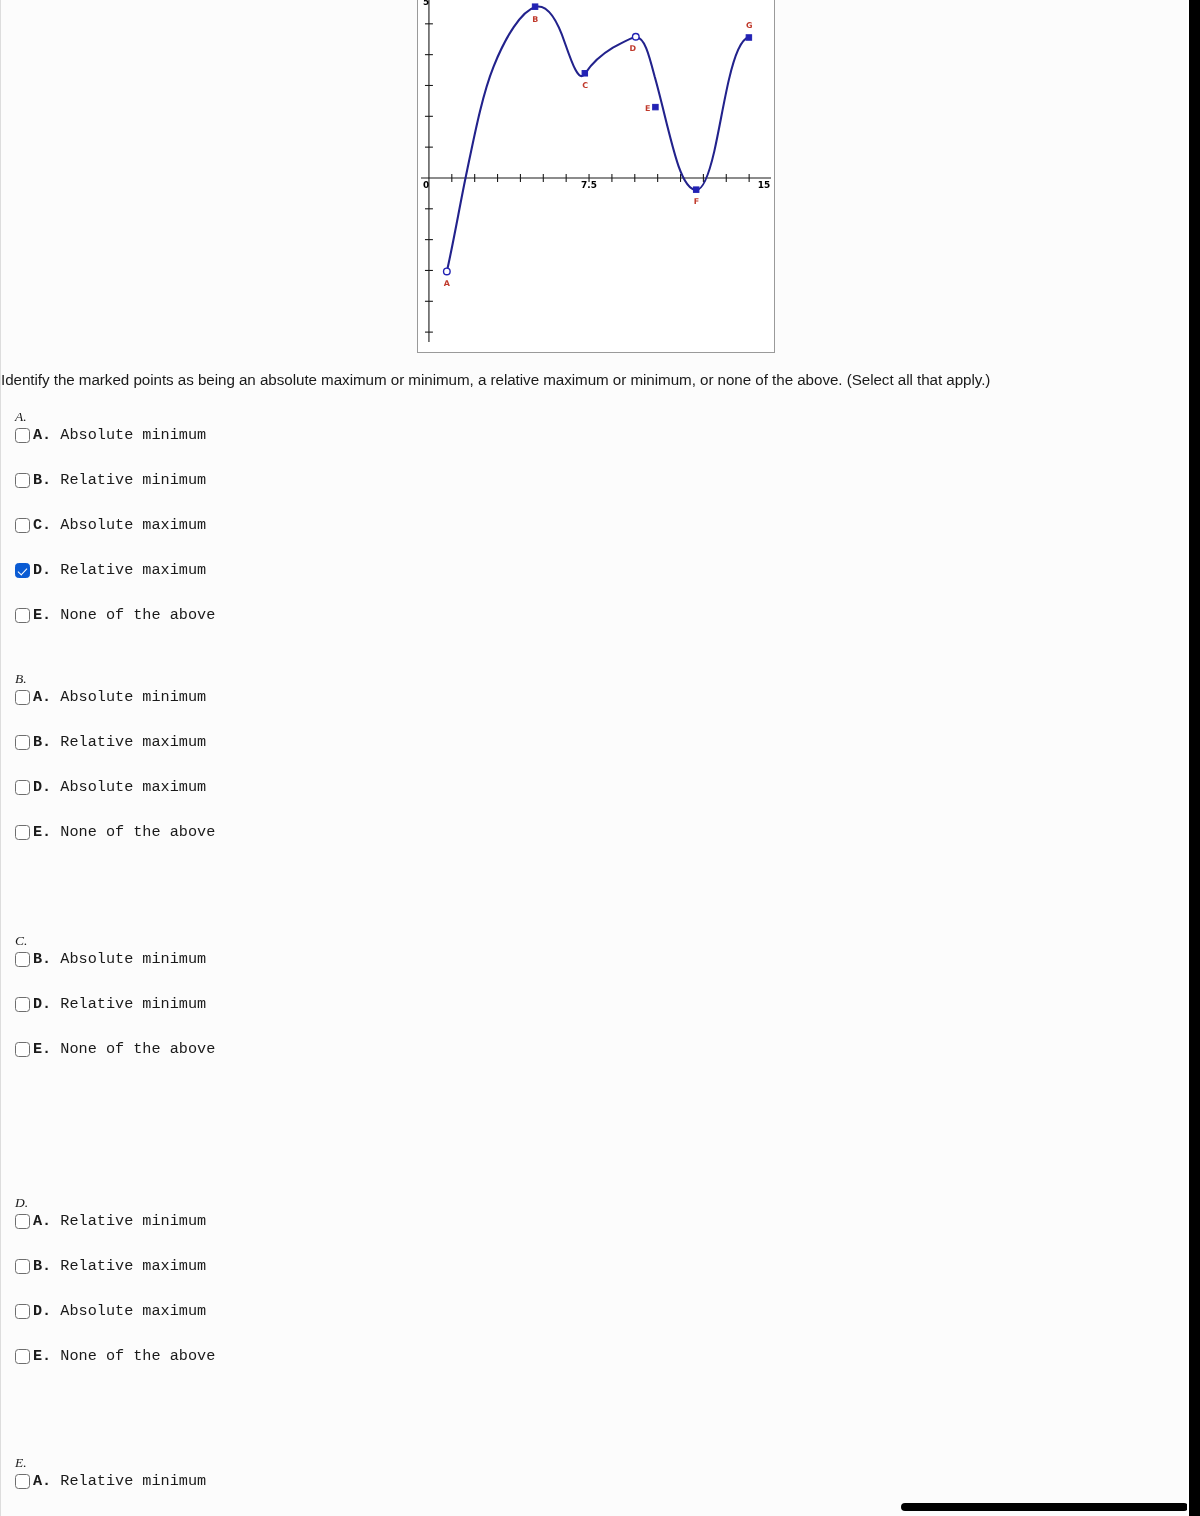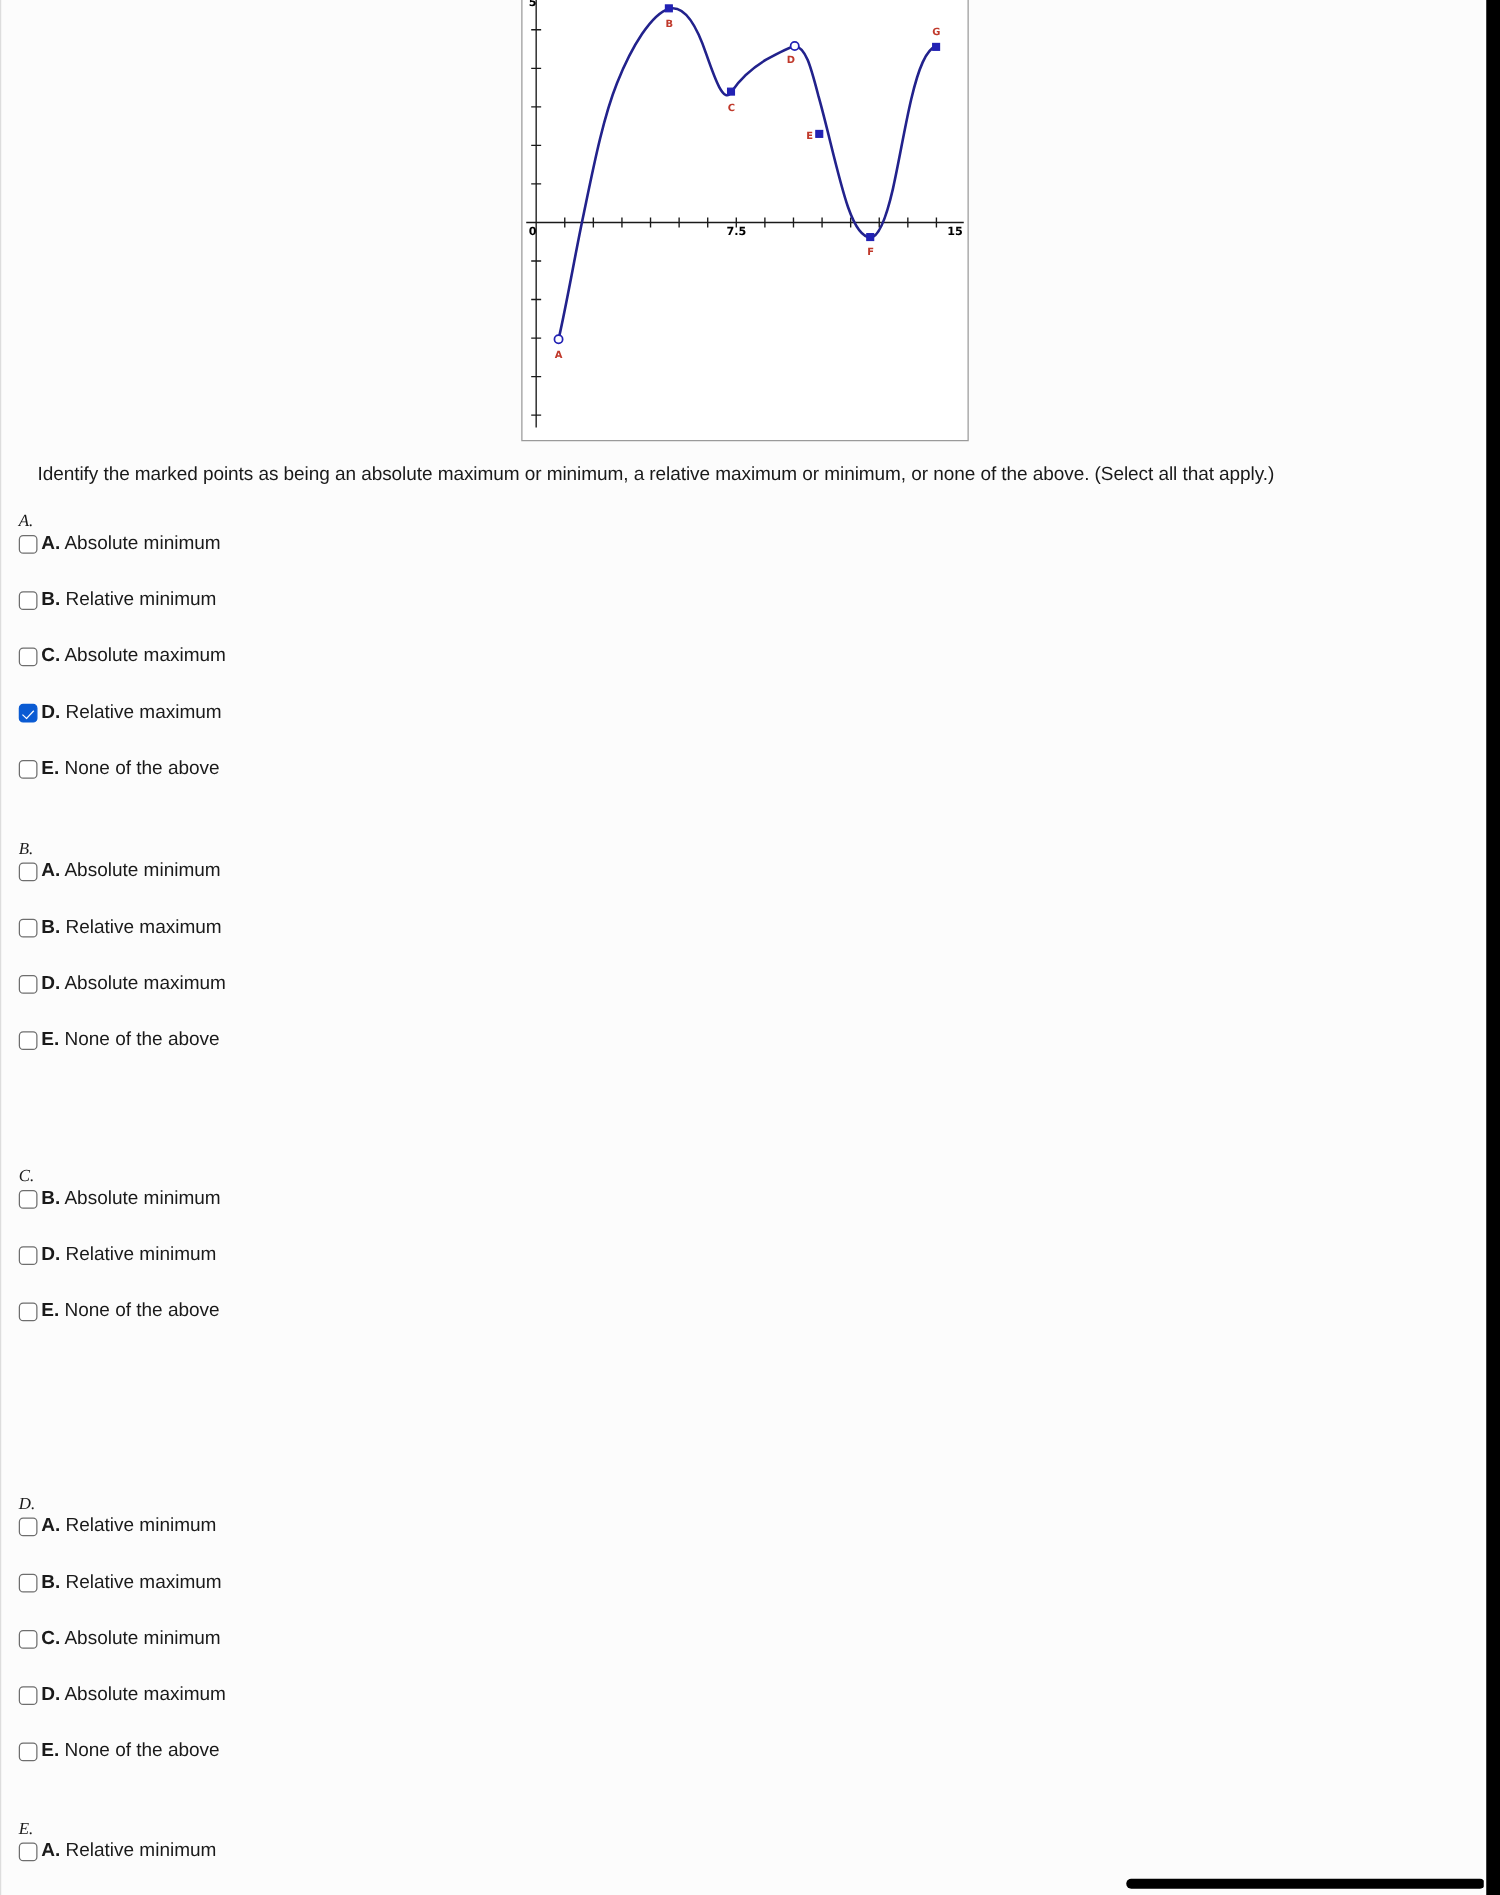--- a/index.html
+++ b/index.html
@@ -44,21 +44,21 @@
     font-size: 9px; font-weight: 700; fill: #000000;
   }
   .pt-label {
     font-family: "DejaVu Sans", sans-serif;
     font-size: 8px; font-weight: 700; fill: #c0392b;
   }
 
   
   .prompt {
     position: absolute;
-    left: 29px; top: 370px;
+    left: 0; top: 370px;
     width: 1135px;
     font-size: 15.2px;
     color: #1a1a1a;
     letter-spacing: -0.05px;
     line-height: 1.35;
   }
 
   
   .group { position: absolute; left: 14px; width: 500px; }
   .group-letter {
@@ -96,20 +96,21 @@
     border: solid #ffffff;
     border-width: 0 1.9px 1.9px 0;
     transform: rotate(43deg);
   }
   .opt-text {
     margin-left: 3px;
     font-size: 15.2px;
     color: #1a1a1a;
     line-height: 16px;
     white-space: nowrap;
+    font-family: Liberation Mono, monospace;
   }
   .opt-text b { font-weight: 700; }
 
   
   #vscroll {
     position: absolute;
     right: 0; top: 0;
     width: 13px; height: 1516px;
     background: #ffffff;
   }
@@ -283,24 +284,20 @@
         <div class="opt">
           <div class="cbx"></div>
           <div class="opt-text"><b>A.</b><span> Relative minimum</span></div>
         </div>
         <div class="opt">
           <div class="cbx"></div>
           <div class="opt-text"><b>B.</b><span> Relative maximum</span></div>
         </div>
         <div class="opt">
           <div class="cbx"></div>
-          <div class="opt-text"><b>C.</b><span> Absolute minimum</span></div>
-        </div>
-        <div class="opt">
-          <div class="cbx"></div>
           <div class="opt-text"><b>D.</b><span> Absolute maximum</span></div>
         </div>
         <div class="opt">
           <div class="cbx"></div>
           <div class="opt-text"><b>E.</b><span> None of the above</span></div>
         </div>
       </div>
       <div class="group" style="top: 1473px;">
         <div class="group-letter">E.</div>
         <div class="opt">

